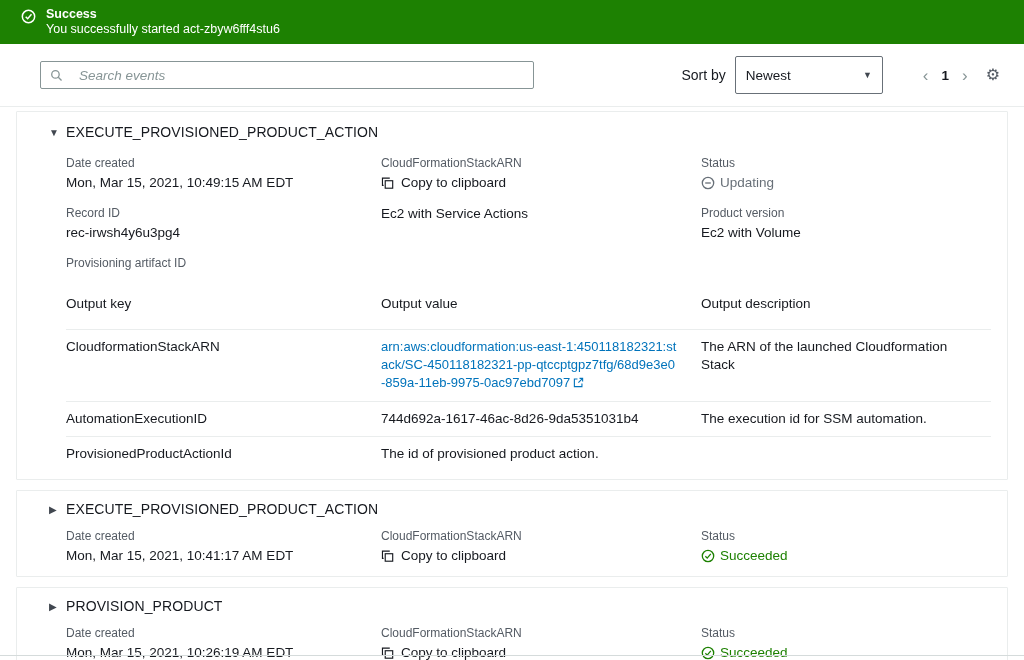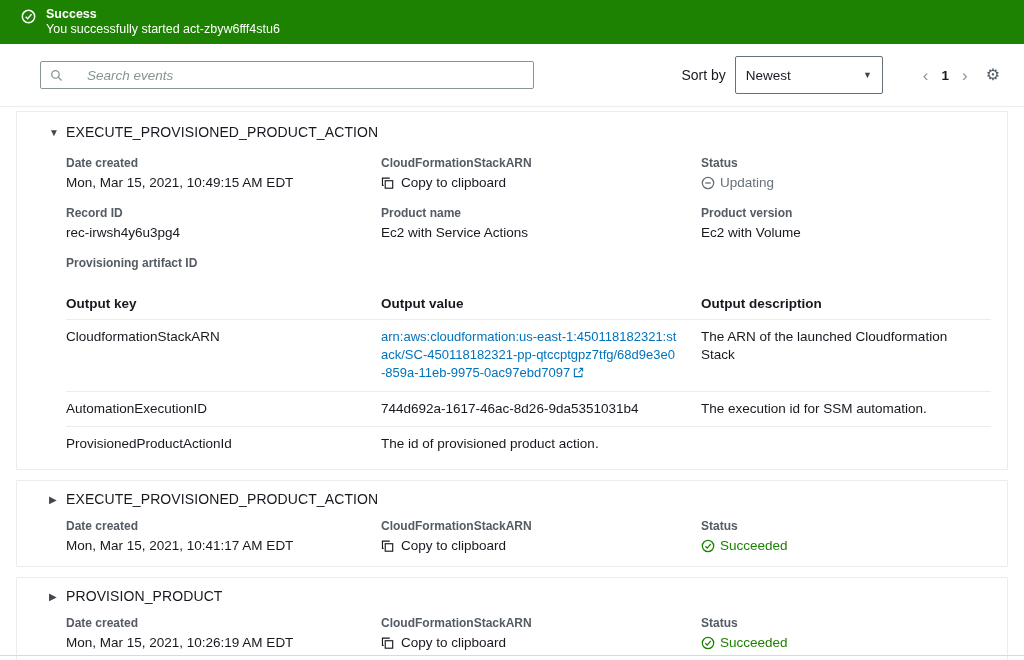--- a/index.html
+++ b/index.html
@@ -9,21 +9,21 @@
   
   .banner { background:#1d8102; color:#fff; height:44px; display:flex; gap:10px;
     padding:7px 16px 4px 21px; }
   .banner-icon { margin-top:2px; flex:0 0 auto; }
   .banner-title { font-size:12.5px; font-weight:bold; line-height:15px; }
   .banner-msg { font-size:12.5px; line-height:15px; }
 
   
   .toolbar { display:flex; align-items:center; padding:12px 24px 12px 40px;
     border-bottom:1px solid #eaeded; }
-  .searchbox { display:flex; align-items:center; gap:24px; width:494px; height:26px;
+  .searchbox { display:flex; align-items:center; gap:16px; width:494px; height:26px;
     border:1px solid #879596; border-radius:2px; padding:13px 9px; background:#fff; }
   .searchbox input { border:none; outline:none; flex:1; font-size:13.5px;
     font-family:inherit; color:#16191f; background:transparent; }
   .searchbox input::placeholder { color:#879596; font-style:italic; }
   .sort-label { margin-left:auto; font-size:14px; margin-right:9px; }
   .sort-select { width:148px; height:38px; border:1px solid #687078; border-radius:2px;
     display:flex; align-items:center; padding:0 10px; font-size:13.5px; cursor:pointer;
     background:#fff; }
   .sort-caret { margin-left:auto; font-size:9px; color:#414750; }
   .pager { display:flex; align-items:center; gap:13px; margin-left:40px; color:#879596; }
@@ -37,33 +37,33 @@
   .card-inner-lg { padding:12px 0 14px 0; }
   .card-inner-sm { padding:10px 0 12px 0; }
   .card-header { display:flex; align-items:center; padding-left:32px; cursor:pointer; }
   .caret { width:17px; font-size:10px; color:#414750; flex:0 0 17px; }
   .card-title { font-size:14px; color:#16191f; letter-spacing:.1px; }
 
   .fields { display:grid; grid-template-columns:315px 320px 1fr;
     row-gap:15px; padding:0 16px 0 49px; }
   .fields.mt-lg { margin-top:16px; }
   .fields.mt-sm { margin-top:12px; }
-  .label { font-size:12px; color:#545b64; margin-bottom:5px;font-weight:bold; }
+  .label { font-size:12px; color:#545b64; margin-bottom:5px; }
   .value { font-size:13.5px; color:#16191f; line-height:16px; }
   .copy-btn { display:flex; align-items:center; gap:7px; cursor:pointer;
     font-size:13.5px; color:#16191f; line-height:16px; }
   .status { display:flex; align-items:center; gap:5px; font-size:13.5px; line-height:16px; }
   .status.updating { color:#687078; }
   .status.succeeded { color:#1d8102; }
 
   
   .outputs { display:grid; grid-template-columns:315px 320px 1fr; margin:20px 16px 0 49px; }
   .outputs .cell { padding:8px 24px 8px 0; font-size:13.5px; border-bottom:1px solid #eaeded;
     line-height:18px; }
-  .outputs .head { font-weight:bold; padding-top:0; padding-bottom:6px; }
+  .outputs .head { font-weight:normal; padding-top:0; padding-bottom:16px; }
   .outputs .last { border-bottom:none; padding-bottom:2px; }
   a.arn-link { color:#0073bb; text-decoration:none; font-size:13px; line-height:18px;
     word-break:break-all; }
   .ext-icon { margin-left:3px; vertical-align:-1px; }
 
   .bottom-divider { position:absolute; left:0; top:655px; width:1024px;
     border-top:1px solid #d5dbdb; }
 </style>
 </head>
 <body>
@@ -142,21 +142,20 @@
           </span>
           <span>Updating</span>
         </div>
       </div>
 
       <div>
         <div class="label">Record ID</div>
         <div class="value">rec-irwsh4y6u3pg4</div>
       </div>
       <div>
-        <div class="label">Product name</div>
         <div class="value">Ec2 with Service Actions</div>
       </div>
       <div>
         <div class="label">Product version</div>
         <div class="value">Ec2 with Volume</div>
       </div>
 
       <div>
         <div class="label">Provisioning artifact ID</div>
       </div>

